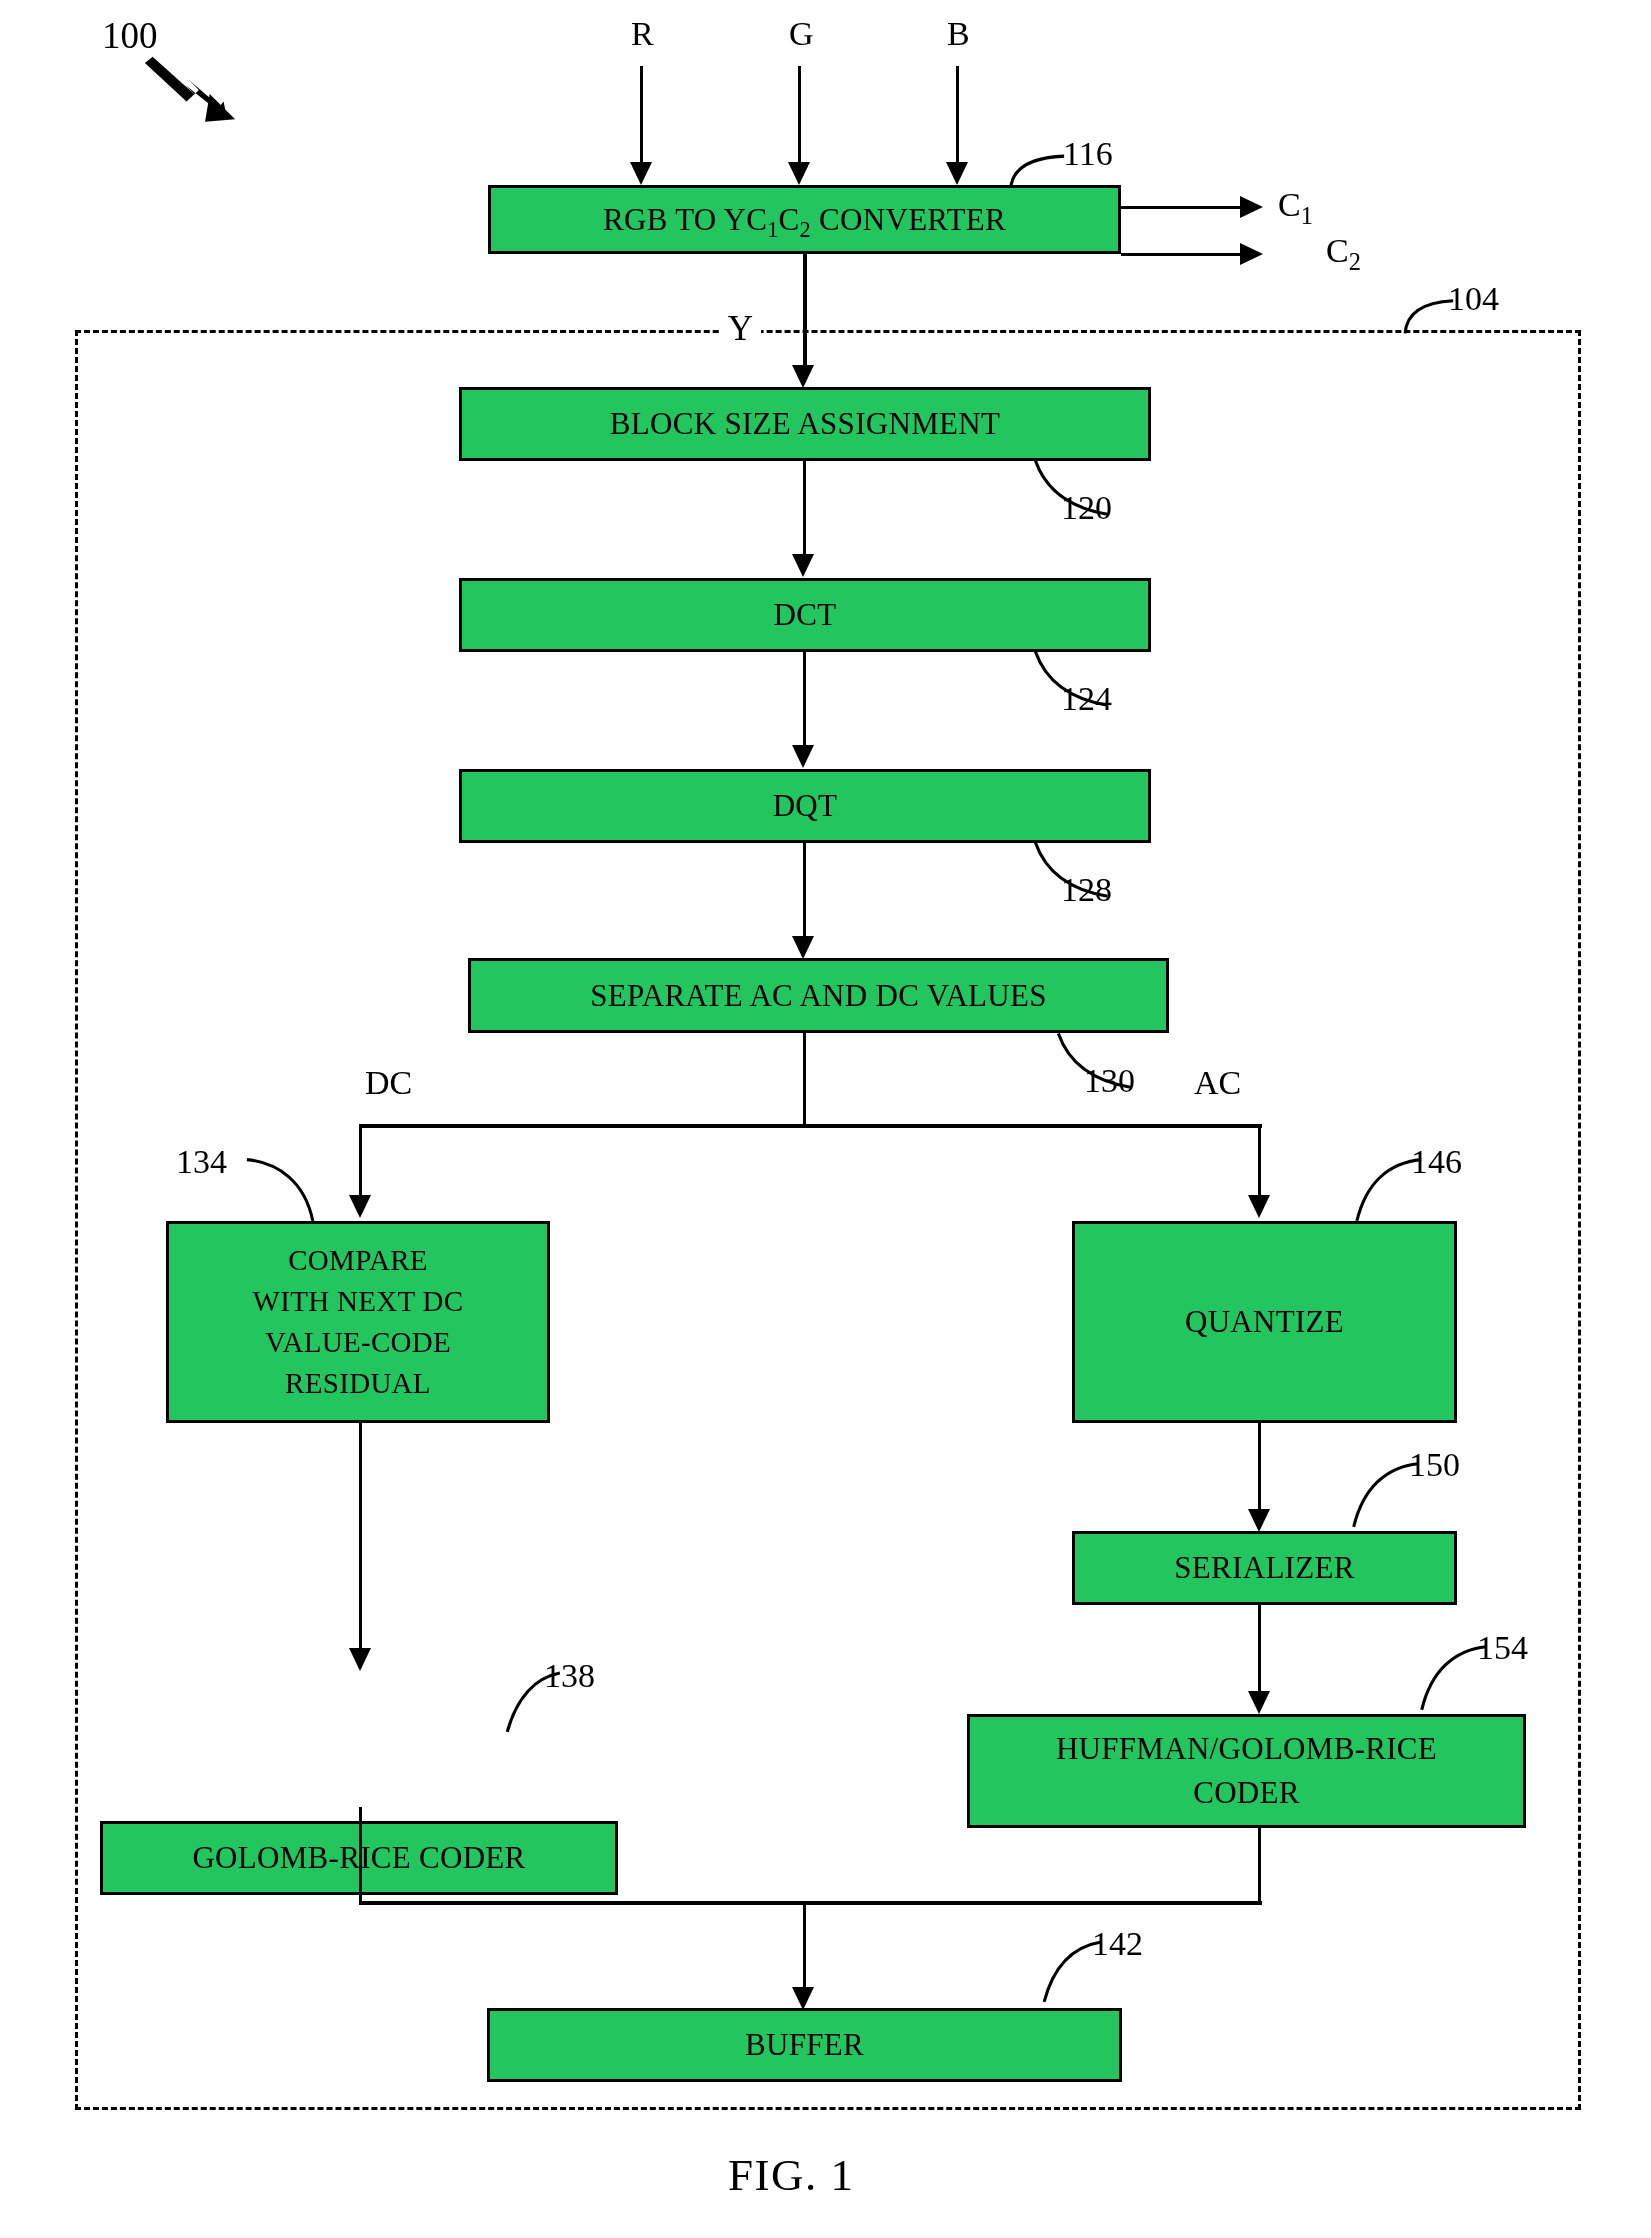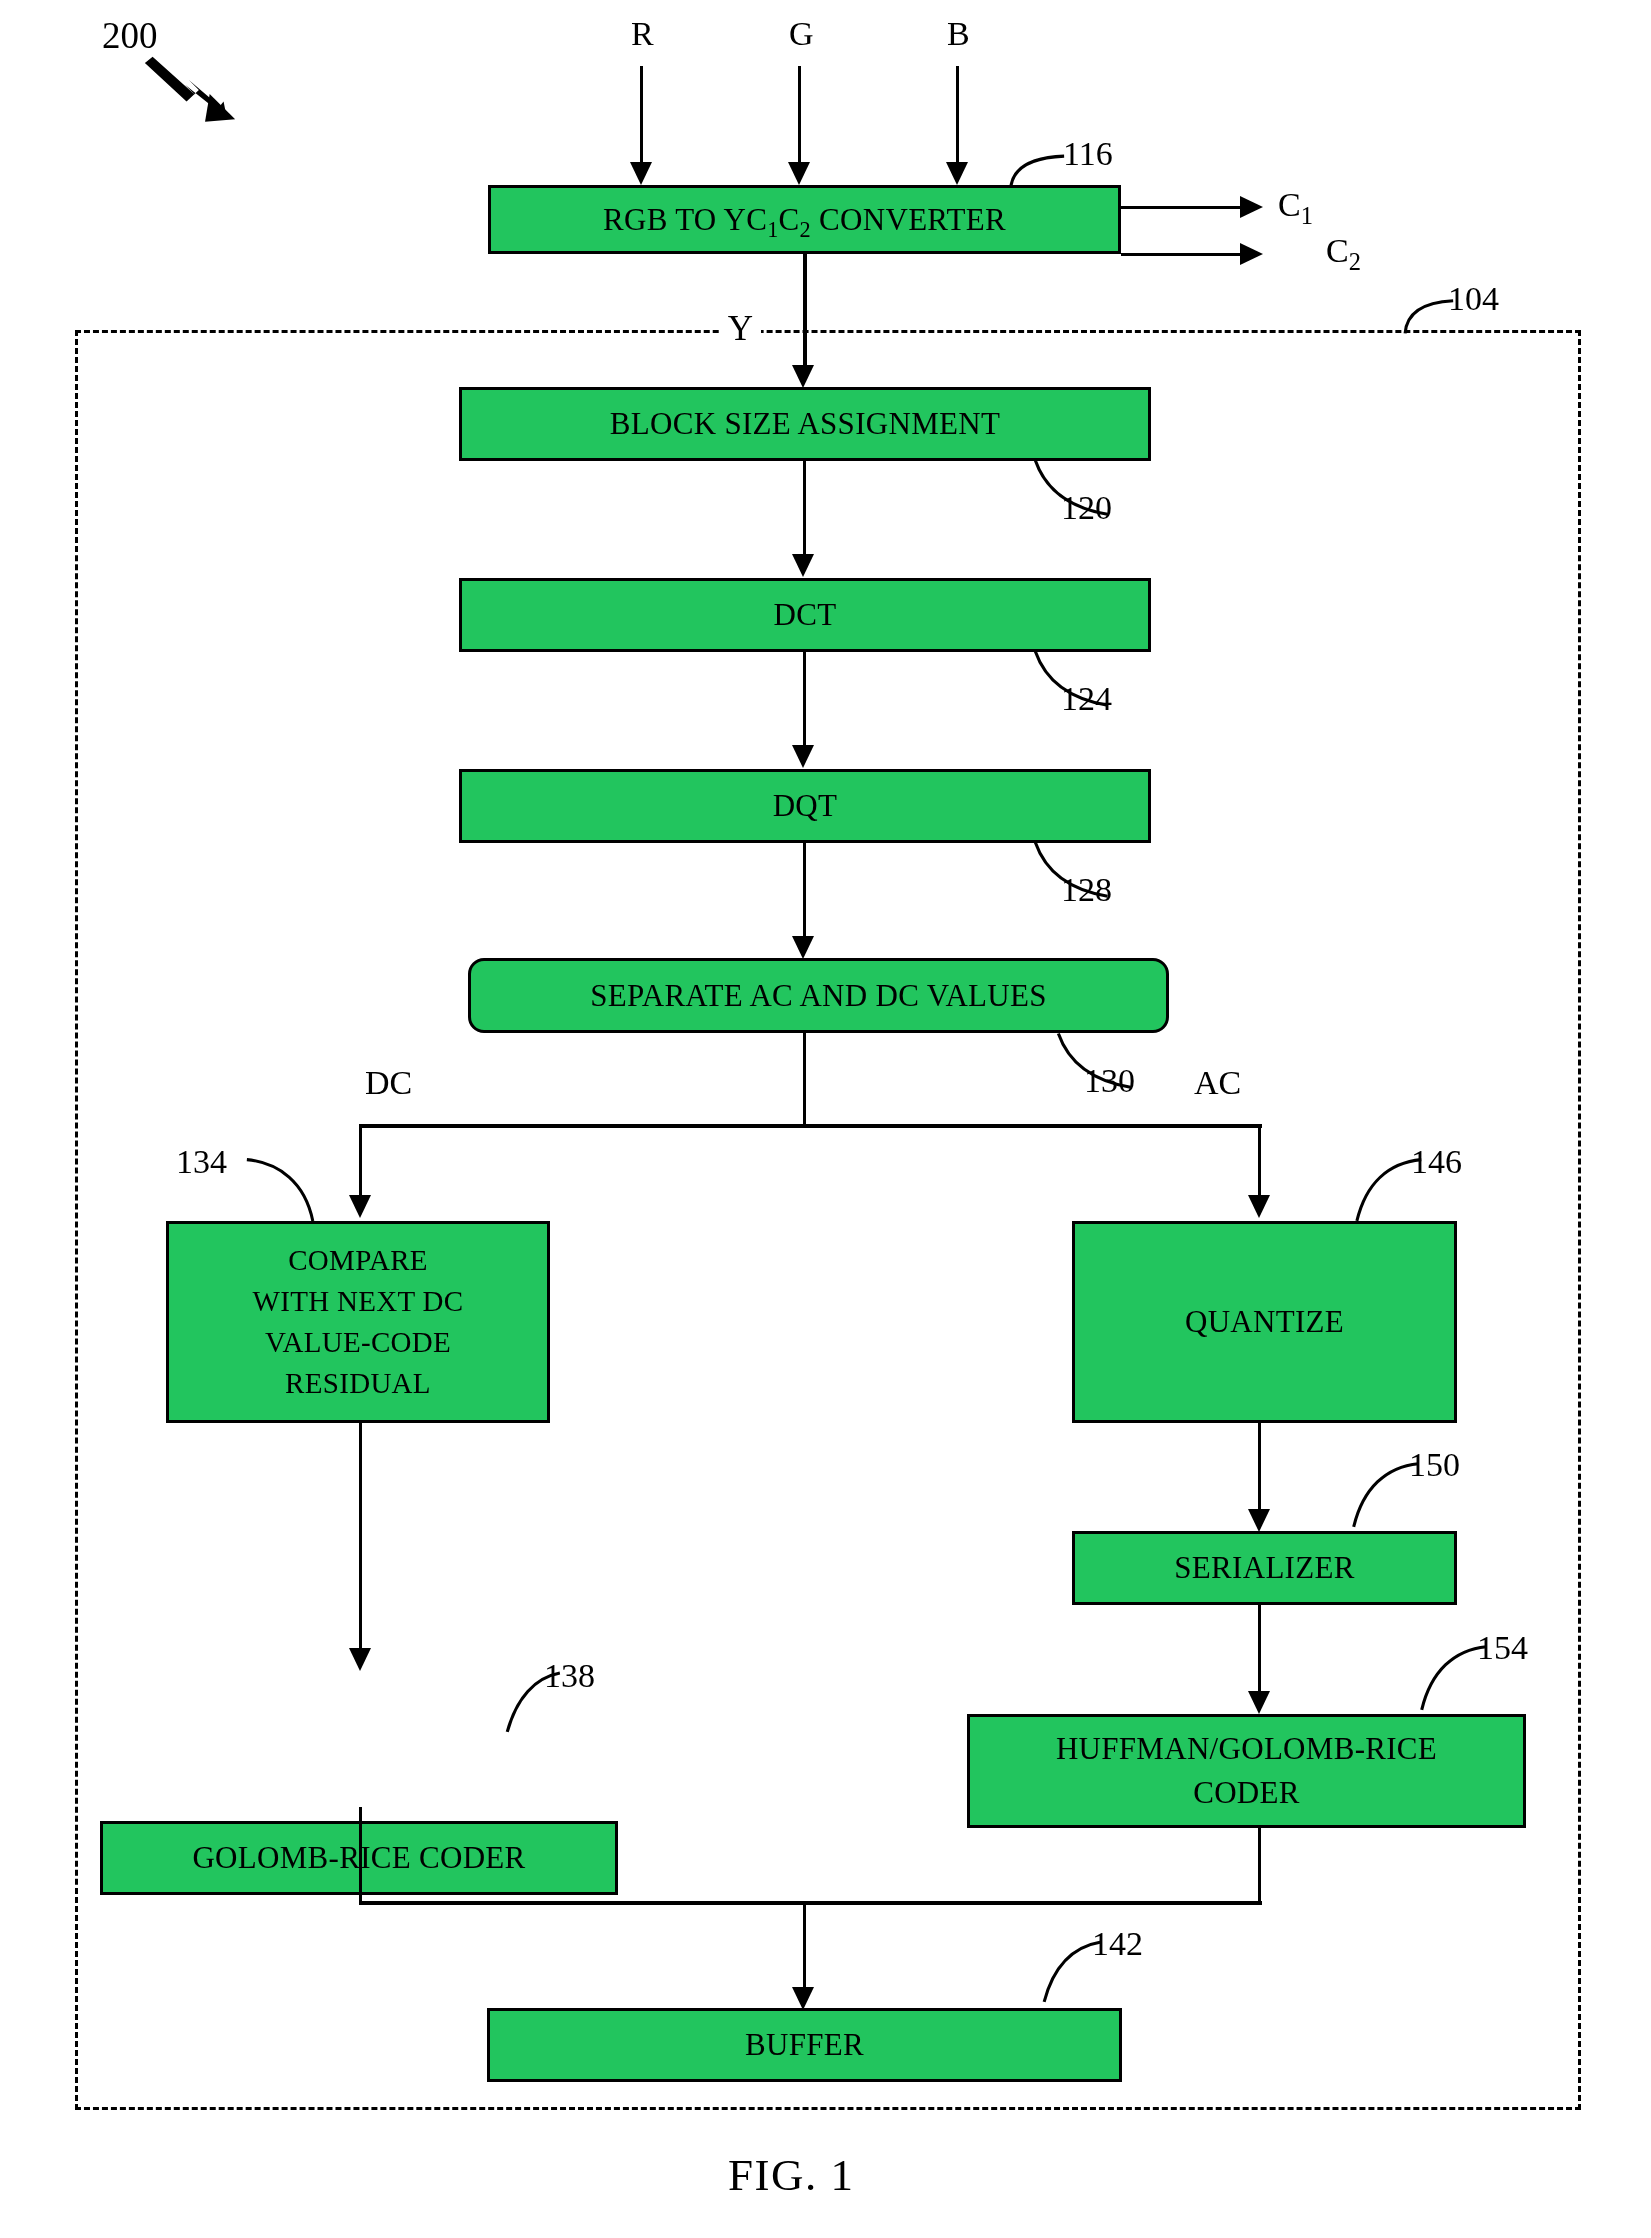--- a/index.html
+++ b/index.html
@@ -116,21 +116,21 @@
     font-size: 45px;
     letter-spacing: 1.5px;
     white-space: nowrap;
   }
 </style>
 </head>
 <body>
 
 <div id="page">
 
-  <div class="ref big" style="left:102px; top:17px;">200</div>
+  <div class="ref big" style="left:102px; top:17px;">100</div>
   <svg class="leader" style="left:131px; top:46px; width:108px; height:85px;" viewBox="0 0 140 110">
     <polygon points="18,22 72,72 88,57 75,44 115,78 120,72 124,92 104,88 110,82 70,50 84,64 28,14"></polygon>
     <polygon points="102,62 135,95 96,98"></polygon>
   </svg>
 
   <div class="label" style="left:631px; top:17px;">R</div>
   <div class="label" style="left:789px; top:17px;">G</div>
   <div class="label" style="left:947px; top:17px;">B</div>
 
   <div class="vline" style="left:640px; top:66px; height:100px;"></div>
@@ -195,21 +195,21 @@
     <span>DQT</span>
   </div>
   <svg class="leader" style="left:1032px; top:841px; width:85px; height:66px;" viewBox="0 0 110 86">
     <path d="M 4 2 C 18 42, 50 64, 98 72"></path>
   </svg>
   <div class="ref" style="left:1061px; top:873px;">128</div>
 
   <div class="vline" style="left:803px; top:842px; height:100px;"></div>
   <div class="arrowhead-down" style="left:792px; top:936px;"></div>
 
-  <div class="box" style="left:468px; top:958px; width:701px; height:75px;border-radius:16px;">
+  <div class="box" style="left:468px; top:958px; width:701px; height:75px;">
     <span>SEPARATE AC AND DC VALUES</span>
   </div>
   <svg class="leader" style="left:1055px; top:1032px; width:85px; height:66px;" viewBox="0 0 110 86">
     <path d="M 4 2 C 18 42, 50 64, 98 72"></path>
   </svg>
   <div class="ref" style="left:1084px; top:1064px;">130</div>
 
   <div class="vline" style="left:803px; top:1033px; height:94px;"></div>
   <div class="hline" style="left:359px; top:1124px; width:903px; height:3.9px;"></div>
 

